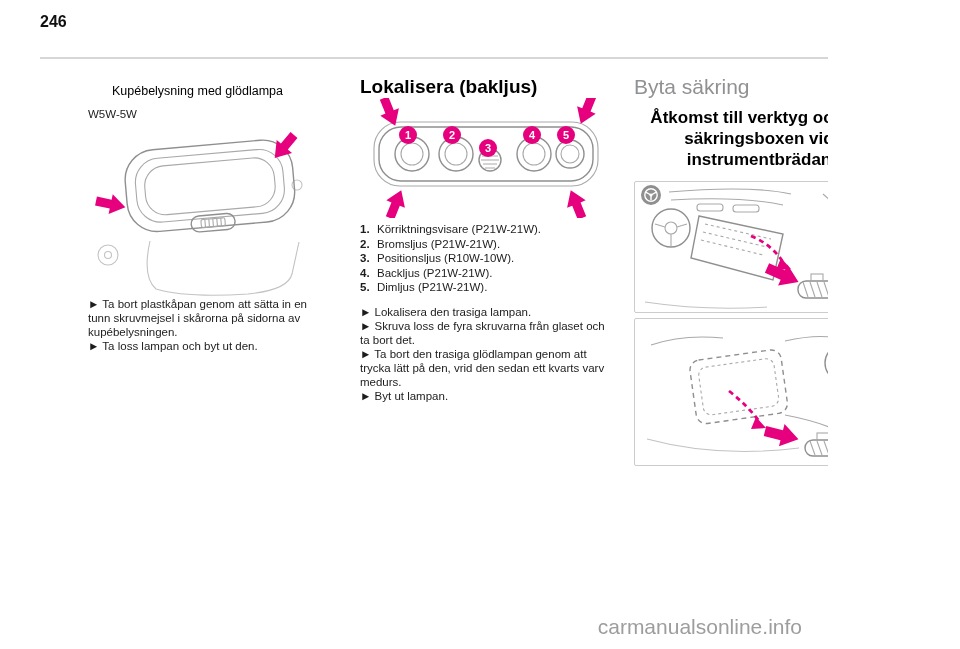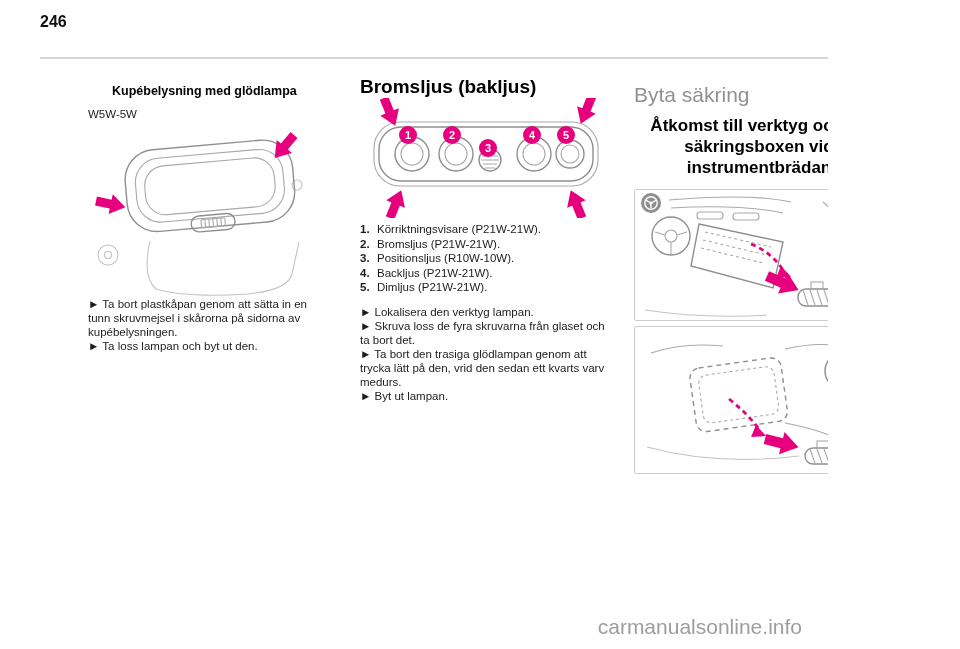--- a/index.html
+++ b/index.html
@@ -5,23 +5,23 @@
   html,body { margin:0; padding:0; background:#ffffff; }
   body { font-family:"Liberation Sans","DejaVu Sans",sans-serif; color:#1c1c1c; }
   .page { position:relative; width:828px; height:649px; background:#fff; overflow:hidden; }
 
   .pagenum { position:absolute; left:40px; top:13px; font-size:16px; font-weight:bold; color:#111; }
   .rule { position:absolute; left:40px; top:57px; width:882px; height:2px; background:#d6d6d6; }
 
   .col { position:absolute; font-size:11.5px; line-height:14px; color:#1c1c1c; }
   .col1 { left:88px;  top:84px; width:236px; }
   .col2 { left:360px; top:80px; width:254px; }
-  .col3 { left:634px; top:80px; width:250px;margin-top:8px; }
-
-  .h-small { font-size:12.5px; font-weight:bold; margin:0 0 9px 0; color:#000;padding-left:24px; }
+  .col3 { left:634px; top:80px; width:250px; }
+
+  .h-small { font-size:12.5px; font-weight:normal; margin:0 0 9px 0; color:#000;padding-left:24px; }
   .bulbtype { margin:0 0 4px 0; }
   .h-mid { font-size:19px; font-weight:bold; margin:0 0 4px 0; color:#000; }
   .h-gray { font-size:21px; font-weight:400; color:#8f9193; margin:0 0 13px 0; }
   .h-bold { font-size:17px; font-weight:bold; line-height:21px; margin:0 0 11px 0; color:#000;text-align:center; }
 
   .steps p { margin:0; }
   .gap8  { height:8px; }
 
   .lamplist { margin:4px 0 10px 0; }
   .lampitem { display:flex; line-height:14.5px; }
@@ -70,21 +70,21 @@
       <path class="arr" transform="translate(8,76) rotate(12)" d="M0 -4.5 L15 -4.5 L15 -10 L30 0 L15 10 L15 4.5 L0 4.5 Z"></path>
     </svg>
 
     <div class="steps">
       <p>► Ta bort plastkåpan genom att sätta in en tunn skruvmejsel i skårorna på sidorna av kupébelysningen.</p>
       <p>► Ta loss lampan och byt ut den.</p>
     </div>
   </div>
 
   <div class="col col2">
-    <h2 class="h-mid">Bromsljus (bakljus)</h2>
+    <h2 class="h-mid">Lokalisera (bakljus)</h2>
 
     <svg class="ill" viewBox="0 0 250 120" width="250" height="120">
       <rect class="g2" x="14" y="24" width="224" height="64" rx="26"></rect>
       <rect class="g1" x="19" y="29" width="214" height="54" rx="22"></rect>
       <circle class="g1" cx="52" cy="56" r="17"></circle>
       <circle class="g2" cx="52" cy="56" r="11"></circle>
       <circle class="g1" cx="96" cy="56" r="17"></circle>
       <circle class="g2" cx="96" cy="56" r="11"></circle>
       <circle class="g1" cx="130" cy="62" r="11"></circle>
       <path class="g2" d="M122 58 h16 M121 62 h18 M123 66 h14 M125 70 h10"></path>
@@ -129,21 +129,21 @@
         <span class="num">4.</span>
         <span>Backljus (P21W-21W).</span>
       </div>
       <div class="lampitem">
         <span class="num">5.</span>
         <span>Dimljus (P21W-21W).</span>
       </div>
     </div>
 
     <div class="steps">
-      <p>► Lokalisera den verktyg lampan.</p>
+      <p>► Lokalisera den trasiga lampan.</p>
       <p>► Skruva loss de fyra skruvarna från glaset och ta bort det.</p>
       <p>► Ta bort den trasiga glödlampan genom att trycka lätt på den, vrid den sedan ett kvarts varv medurs.</p>
       <p>► Byt ut lampan.</p>
     </div>
   </div>
 
   <div class="col col3">
     <h2 class="h-gray">Byta säkring</h2>
     <h2 class="h-bold">Åtkomst till verktyg och till säkringsboxen vid instrumentbrädan</h2>
 

